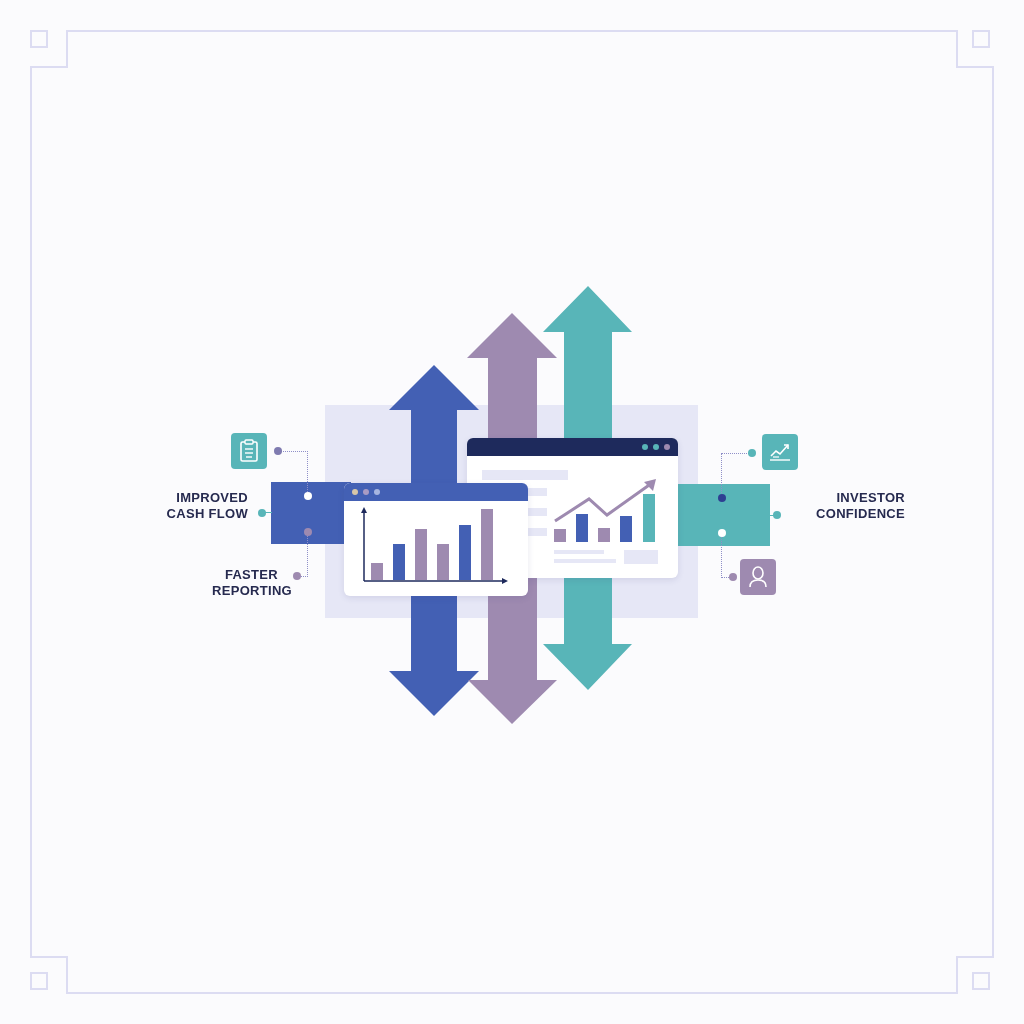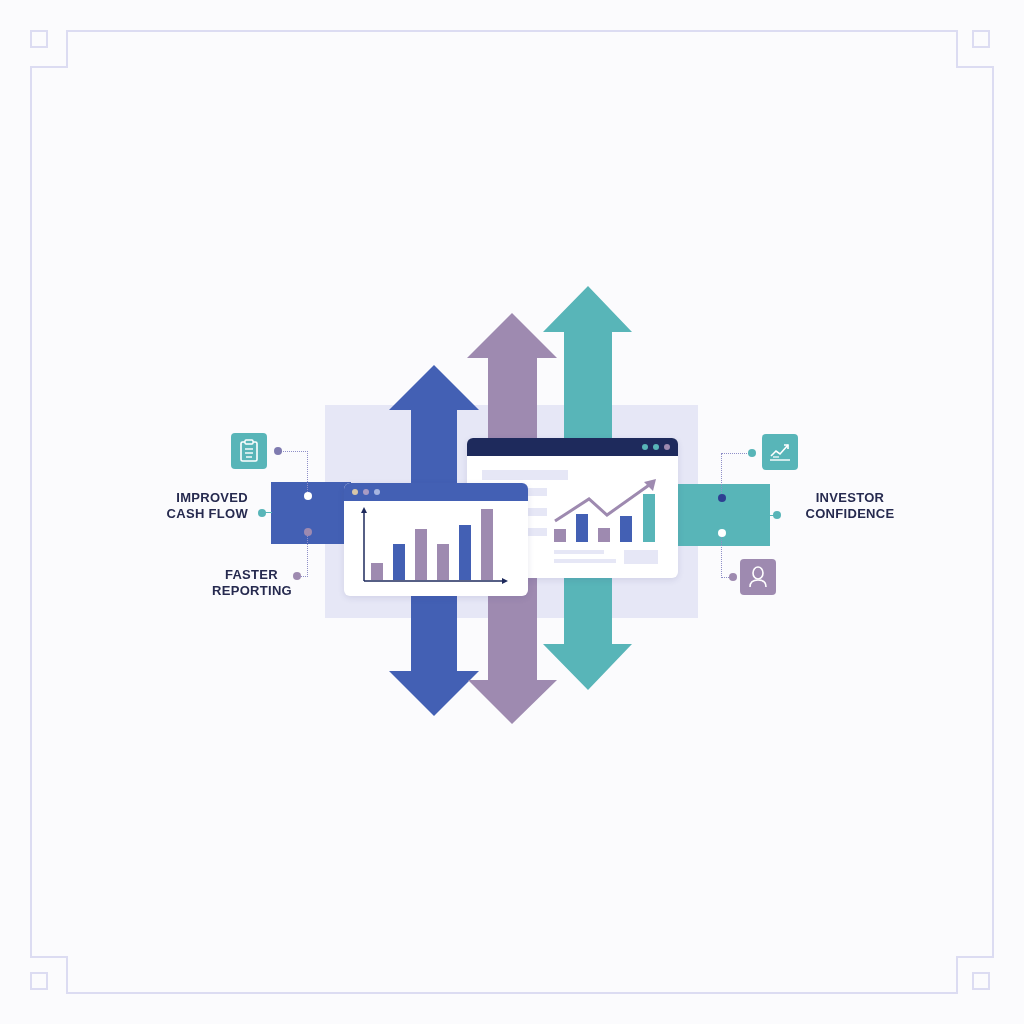--- a/index.html
+++ b/index.html
@@ -160,16 +160,16 @@
     <line x1="5" y1="15" x2="11" y2="15" stroke="#fff" stroke-width="1.2"></line>
   </svg>
 </div>
 <div class="iconbox" style="left:740px; top:559px; background:#9e8ab0;">
   <svg width="22" height="24" viewBox="0 0 22 24">
     <ellipse cx="11" cy="8" rx="5" ry="6" fill="none" stroke="#fff" stroke-width="1.6"></ellipse>
     <path d="M3,22 C3,16 7,15 11,15 C15,15 19,16 19,22" fill="none" stroke="#fff" stroke-width="1.6"></path>
   </svg>
 </div>
 
-<div class="label" style="left:795px; top:490px; width:110px; text-align:center;">
+<div class="label" style="left:795px; top:490px; width:110px; text-align:right;">
   <div>INVESTOR</div>
   <div>CONFIDENCE</div>
 </div>
 
 </body></html>

